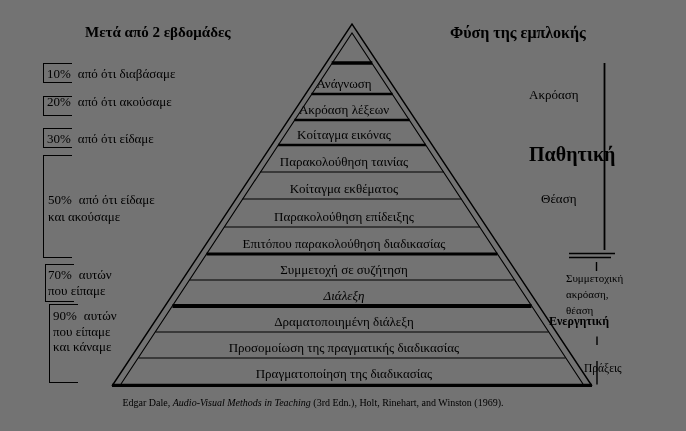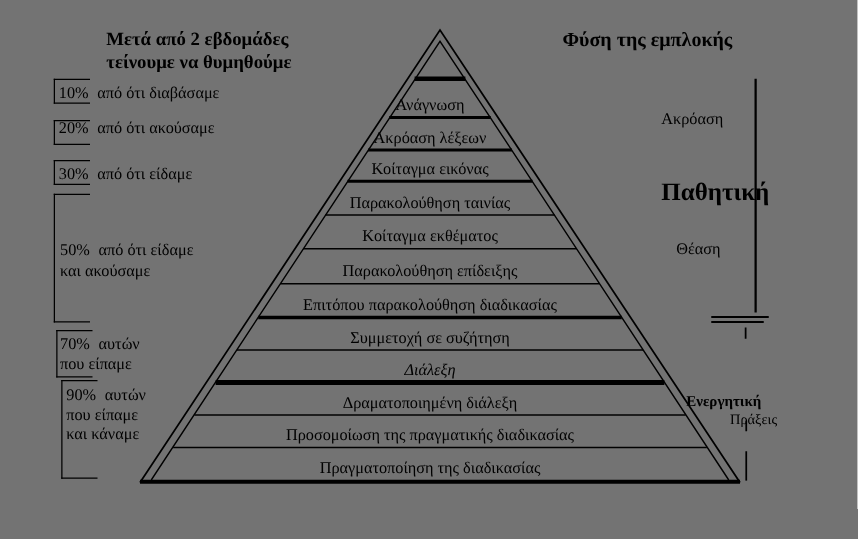--- a/index.html
+++ b/index.html
@@ -48,21 +48,20 @@
     <line x1="604.5" y1="63" x2="604.5" y2="250" stroke="#000" stroke-width="1.8"></line>
     <line x1="569" y1="253.5" x2="615" y2="253.5" stroke="#000" stroke-width="1.6"></line>
     <line x1="569" y1="257.5" x2="611" y2="257.5" stroke="#000" stroke-width="1.6"></line>
     <line x1="596.5" y1="262" x2="596.5" y2="271" stroke="#000" stroke-width="1.4"></line>
     <line x1="597" y1="336.5" x2="597" y2="345" stroke="#000" stroke-width="1.4"></line>
     <line x1="597" y1="361" x2="597" y2="384.5" stroke="#000" stroke-width="1.4"></line>
   </svg>
 
   <div class="hdr-left">
     <div>Μετά από 2 εβδομάδες</div>
-    <div>τείνουμε να θυμηθούμε</div>
   </div>
 
   <div class="bracket" style="left:43px;top:63px;height:20px"></div>
   <div class="bracket" style="left:43px;top:96px;height:20px"></div>
   <div class="bracket" style="left:43px;top:128px;height:20px"></div>
   <div class="bracket" style="left:43px;top:155px;height:103px"></div>
   <div class="bracket" style="left:45px;top:264px;height:38px"></div>
   <div class="bracket" style="left:49px;top:304px;height:79px"></div>
 
   <div class="pct-row" style="left:47px;top:66px">
@@ -85,32 +84,40 @@
   <div class="pct-row" style="left:53px;top:308px;line-height:15.5px">
     <div><span>90%</span><span class="gap">αυτών</span></div>
     <div>που είπαμε</div>
     <div>και κάναμε</div>
   </div>
 
   <div class="hdr-right">Φύση της εμπλοκής</div>
   <div class="abs r-small" style="left:529px;top:87px">Ακρόαση</div>
   <div class="abs r-bold-mid" style="left:512px;top:143px">Παθητική</div>
   <div class="abs r-small" style="left:541px;top:191px">Θέαση</div>
+  <div class="abs r-tiny" style="left:566px;top:271px">
+    <div>Συμμετοχική</div>
+    <div>ακρόαση,</div>
+    <div>θέαση</div>
+  </div>
   <div class="abs r-bold-big" style="left:549px;top:314px">Ενεργητική</div>
-  <div class="abs" style="left:584px;top:330px;font-size:11.5px;white-space:nowrap">Πράξεις</div>
+  <div class="abs" style="left:584px;top:362px;font-size:11.5px;white-space:nowrap">Πράξεις</div>
 
   <div id="levels">
       <div class="lvl" style="top: 75px;">Ανάγνωση</div>
       <div class="lvl" style="top: 101px;">Ακρόαση λέξεων</div>
       <div class="lvl" style="top: 126px;">Κοίταγμα εικόνας</div>
       <div class="lvl" style="top: 153px;">Παρακολούθηση ταινίας</div>
       <div class="lvl" style="top: 180px;">Κοίταγμα εκθέματος</div>
       <div class="lvl" style="top: 208px;">Παρακολούθηση επίδειξης</div>
       <div class="lvl" style="top: 235px;">Επιτόπου παρακολούθηση διαδικασίας</div>
       <div class="lvl" style="top: 261px;">Συμμετοχή σε συζήτηση</div>
       <div class="lvl" style="top: 287px; font-style: italic;">Διάλεξη</div>
       <div class="lvl" style="top: 313px;">Δραματοποιημένη διάλεξη</div>
       <div class="lvl" style="top: 339px;">Προσομοίωση της πραγματικής διαδικασίας</div>
       <div class="lvl" style="top: 365px;">Πραγματοποίηση της διαδικασίας</div>
     </div>
 
+  <div class="citation">
+    <span>Edgar Dale, </span><span class="it">Audio-Visual Methods in Teaching</span><span> (3rd Edn.), Holt, Rinehart, and Winston (1969).</span>
+  </div>
 
 </div>
 
 </body></html>

